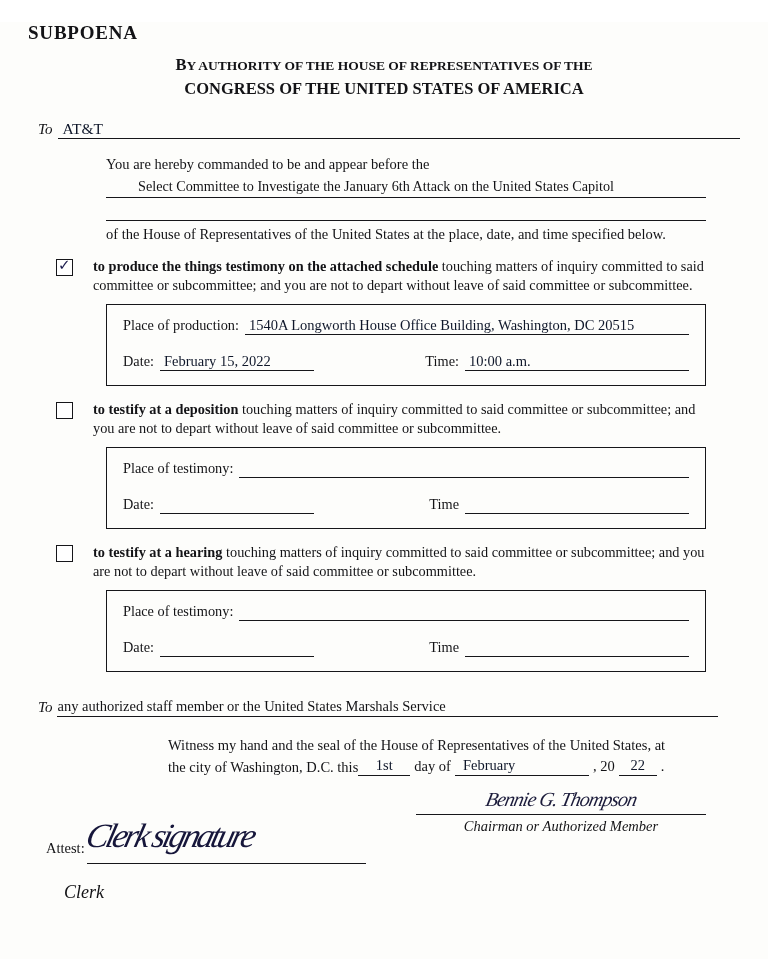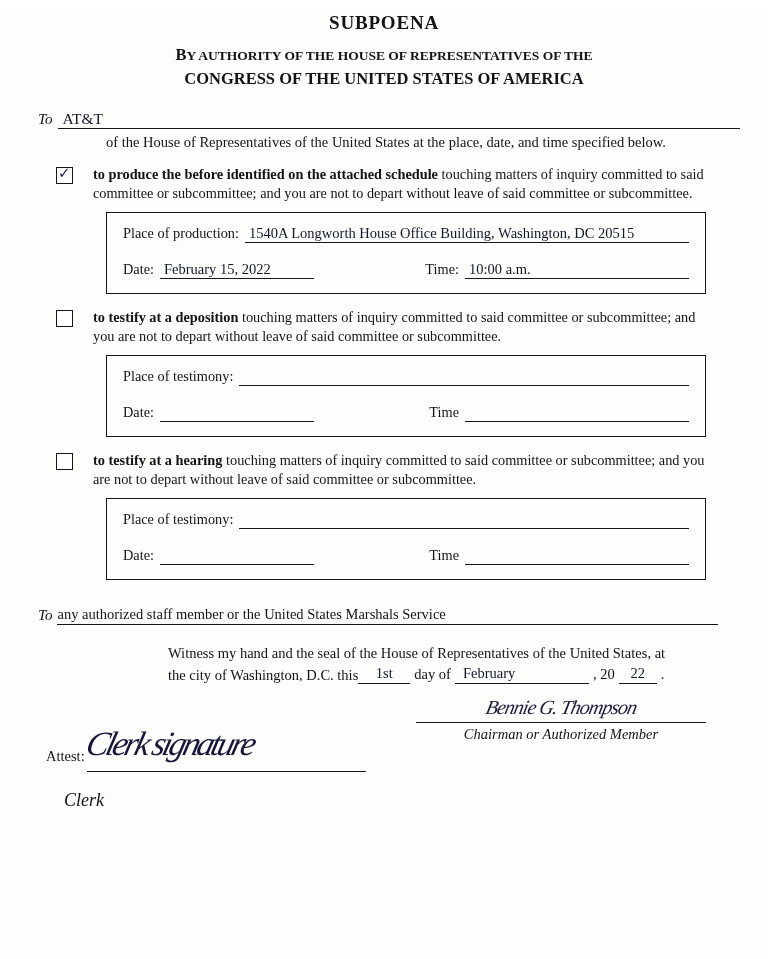--- a/index.html
+++ b/index.html
@@ -19,25 +19,25 @@
     position: relative;
     width: 768px;
     height: 959px;
     background: #fdfdfb;
     box-sizing: border-box;
     padding: 0 28px;
   }
 
   
   .title {
-    text-align: center;
+    text-align: left;
     font-weight: bold;
     font-size: 19px;
     letter-spacing: 0.8px;
-    margin-top: 12px;
+    margin-top: 22px;
   }
   .subtitle {
     text-align: center;
     font-weight: bold;
     font-size: 16.5px;
     line-height: 23px;
     margin-top: 9px;
   }
   .subtitle .sc {
     font-size: 13.5px;
@@ -336,28 +336,33 @@
   </div>
   <div class="subtitle-line2">
     <span class="sc">CONGRESS OF THE UNITED STATES OF AMERICA</span>
   </div>
 
   <div class="to-row">
     <div class="to-label">To</div>
     <div class="to-fill hand">AT&amp;T</div>
   </div>
 
+  <div class="cmd-block">
+    <div class="cmd-line">You are hereby commanded to be and appear before the</div>
+    <div class="cmd-underline">Select Committee to Investigate the January 6th Attack on the United States Capitol</div>
+    <div class="cmd-underline-blank"></div>
+  </div>
   <div class="cmd-tail" style="padding-left:78px;padding-right:34px;">of the House of Representatives of the United States at the place, date, and time specified below.</div>
 
   <div class="opt-row">
     <div class="checkbox">
         <span class="tick">✓</span>
       </div>
     <div class="opt-text">
-      <b>to produce the before identified on the attached schedule</b><span> touching matters of inquiry committed to said committee or subcommittee; and you are not to depart without leave of said committee or subcommittee.</span>
+      <b>to produce the things testimony on the attached schedule</b><span> touching matters of inquiry committed to said committee or subcommittee; and you are not to depart without leave of said committee or subcommittee.</span>
     </div>
   </div>
   <div class="box">
     <div class="box-row">
       <div class="box-label">Place of production:</div>
       <div class="box-fill hand">1540A Longworth House Office Building, Washington, DC 20515</div>
     </div>
     <div class="box-row">
       <div class="box-label">Date:</div>
       <div class="box-fill narrow hand">February 15, 2022</div>

